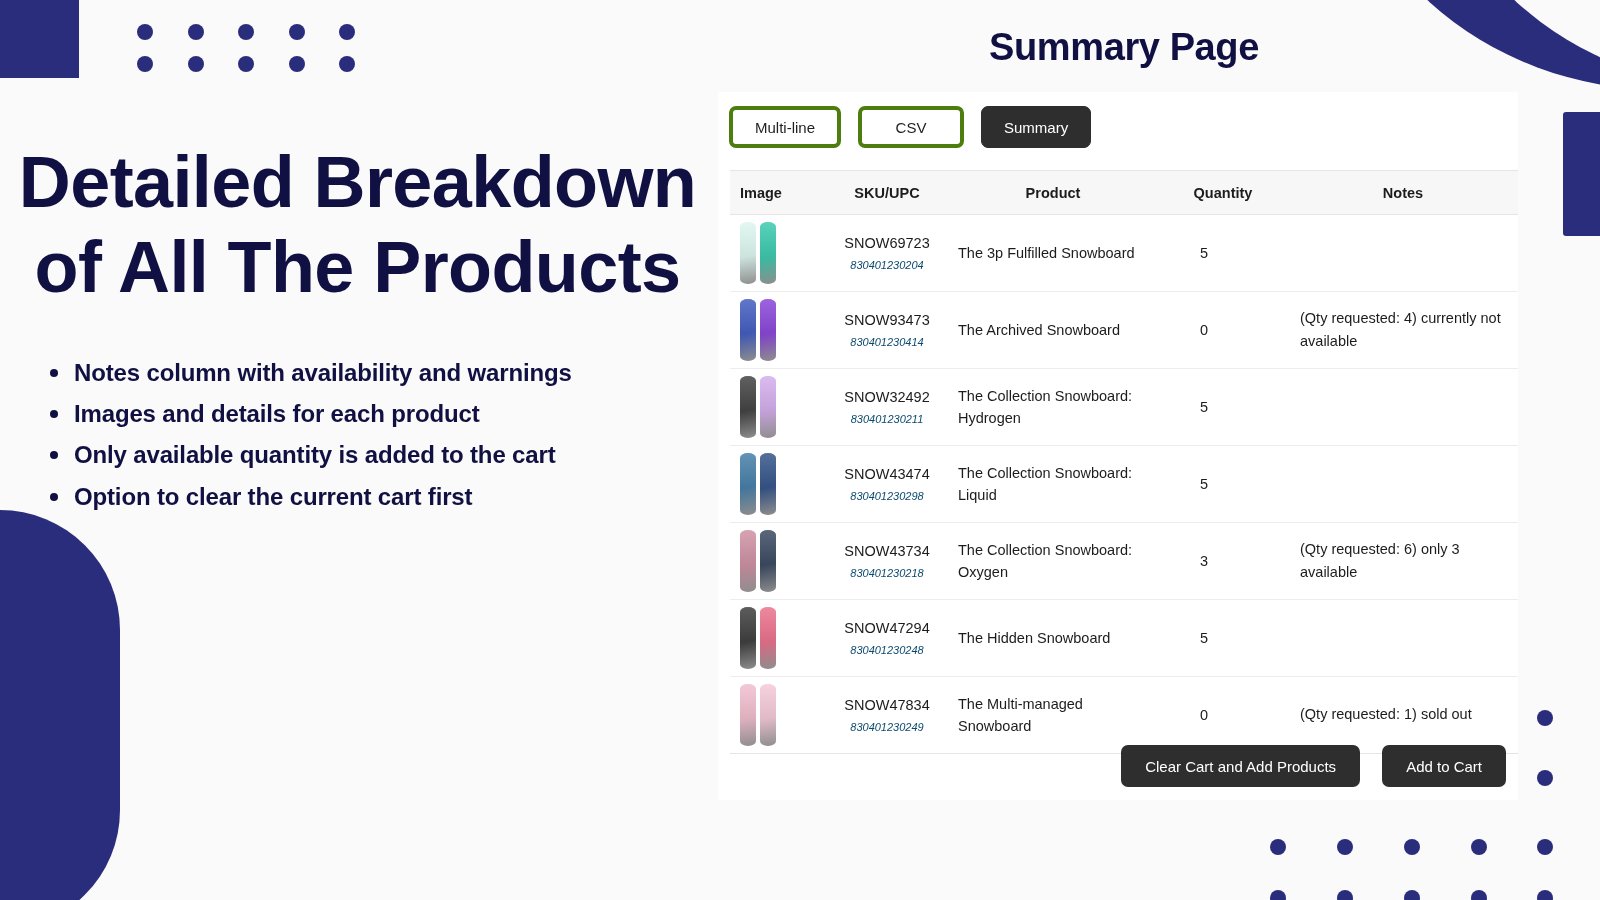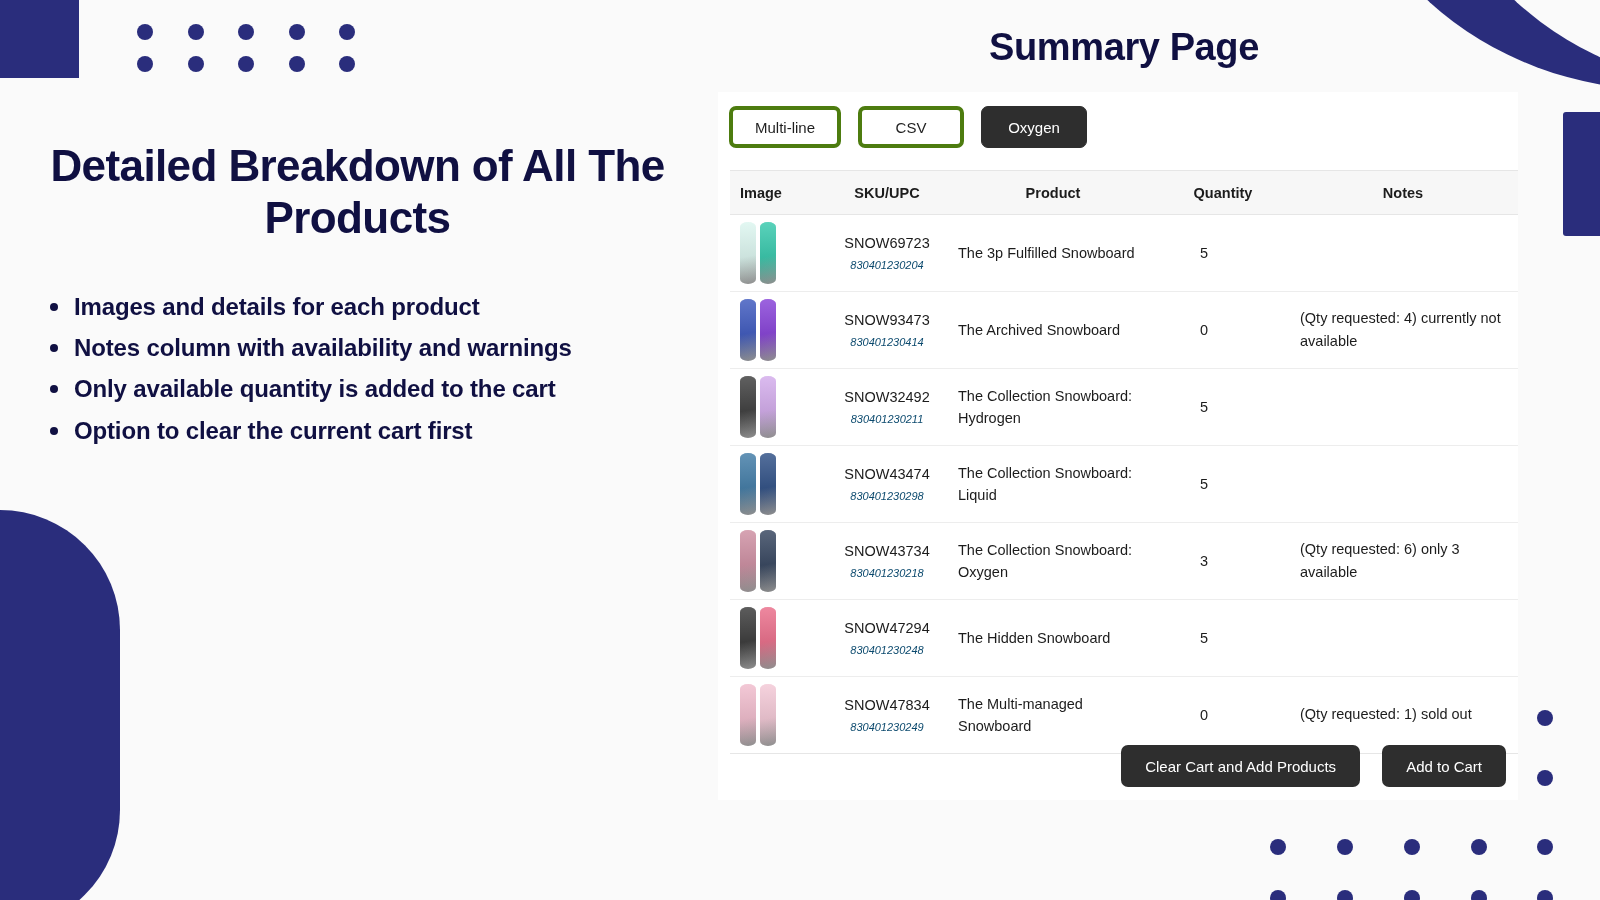--- a/index.html
+++ b/index.html
@@ -53,21 +53,21 @@
   }
 
   
   #left-col {
     position: absolute;
     left: 0; top: 140px;
     width: 715px;
   }
   #headline {
     text-align: center;
-    font-size: 44px;
+    font-size: 72px;
     line-height: 1.18;
     font-weight: 700;
     color: #101042;
     letter-spacing: -0.6px;
     padding: 0 18px;
   }
   #bullet-list {
     margin-top: 42px;
     padding-left: 46px;
     list-style: none;
@@ -246,35 +246,35 @@
       <div class="dot" style="left: 1404px; top: 890px; width: 16px; height: 16px;"></div>
       <div class="dot" style="left: 1471px; top: 890px; width: 16px; height: 16px;"></div>
       <div class="dot" style="left: 1537px; top: 890px; width: 16px; height: 16px;"></div>
       <div class="dot" style="left: 1537px; top: 710px; width: 16px; height: 16px;"></div>
       <div class="dot" style="left: 1537px; top: 770px; width: 16px; height: 16px;"></div>
     </div>
 
   <div id="left-col">
     <h1 id="headline">Detailed Breakdown of All The Products</h1>
     <ul id="bullet-list">
+      <li>Notes column with availability and warnings</li>
       <li>Images and details for each product</li>
-      <li>Notes column with availability and warnings</li>
       <li>Only available quantity is added to the cart</li>
       <li>Option to clear the current cart first</li>
     </ul>
   </div>
 
   <div id="page-title">Summary Page</div>
 
   <div id="app-panel">
 
     <div id="tabbar">
       <div class="tab-btn inactive">Multi-line</div>
       <div class="tab-btn inactive">CSV</div>
-      <div class="tab-btn active">Oxygen</div>
+      <div class="tab-btn active">Summary</div>
     </div>
 
     <table id="product-table">
       <thead>
         <tr>
           <th class="col-image">Image</th>
           <th class="col-sku">SKU/UPC</th>
           <th class="col-product">Product</th>
           <th class="col-qty">Quantity</th>
           <th class="col-notes">Notes</th>

